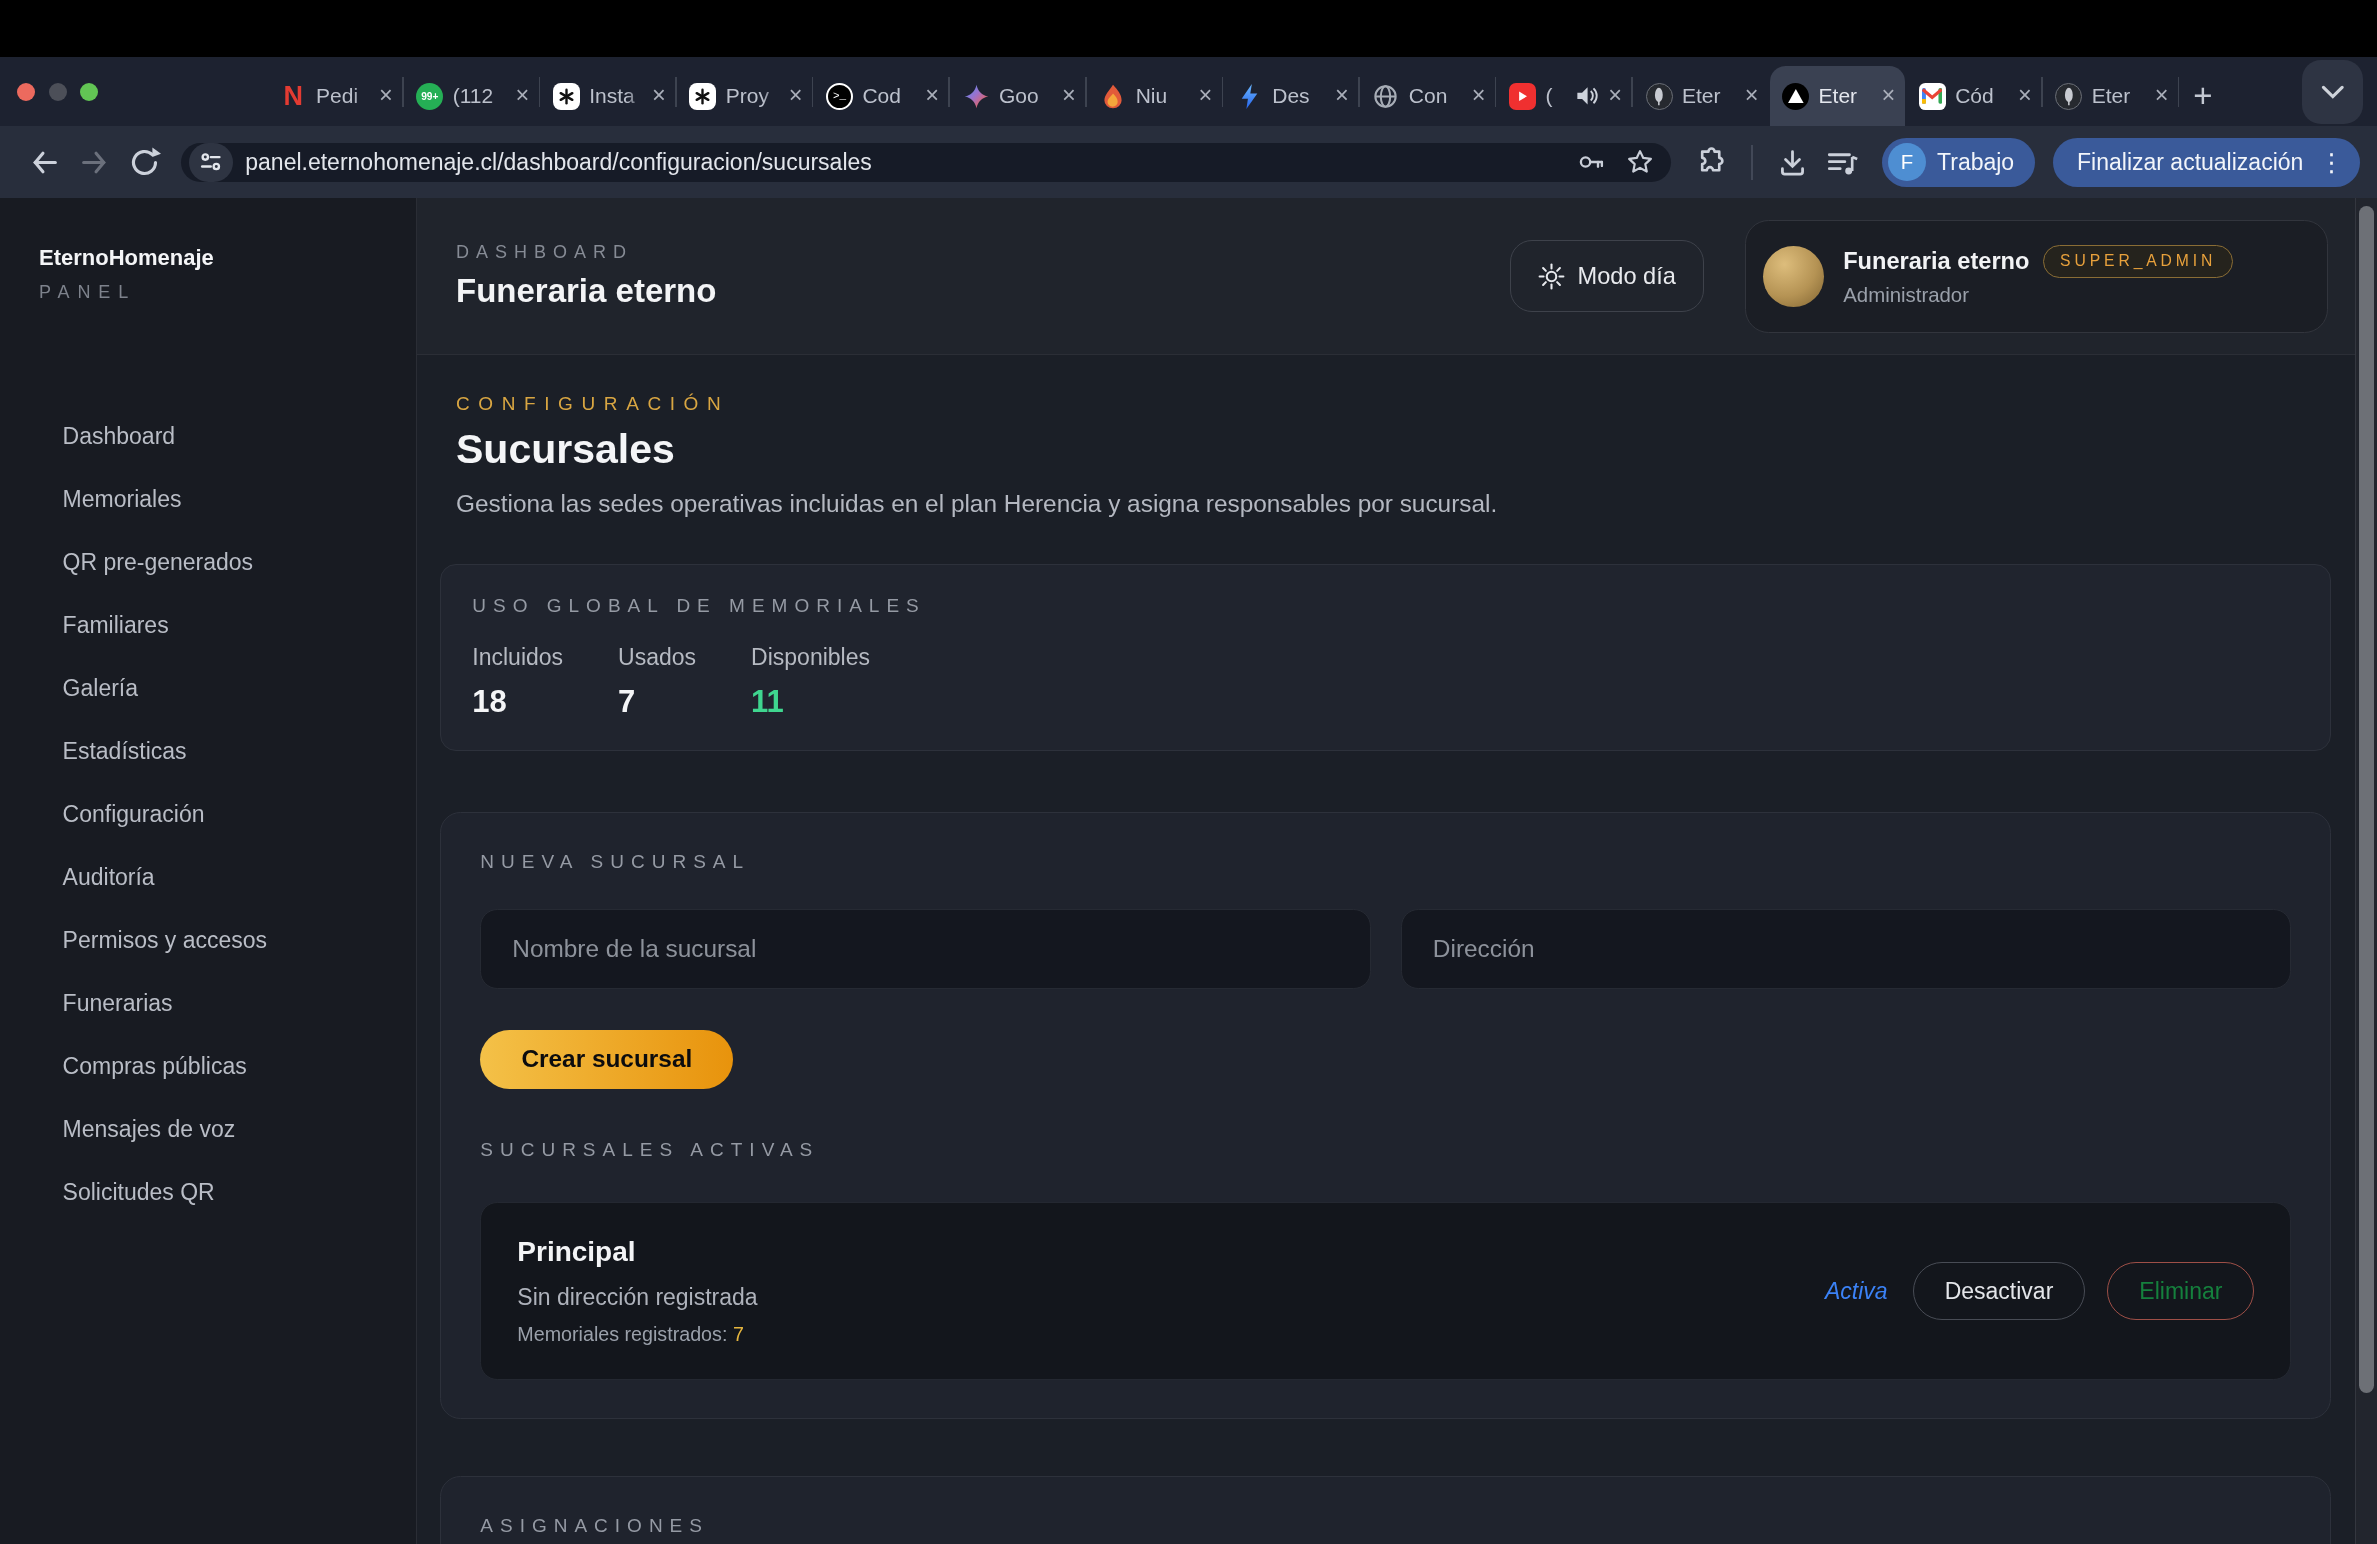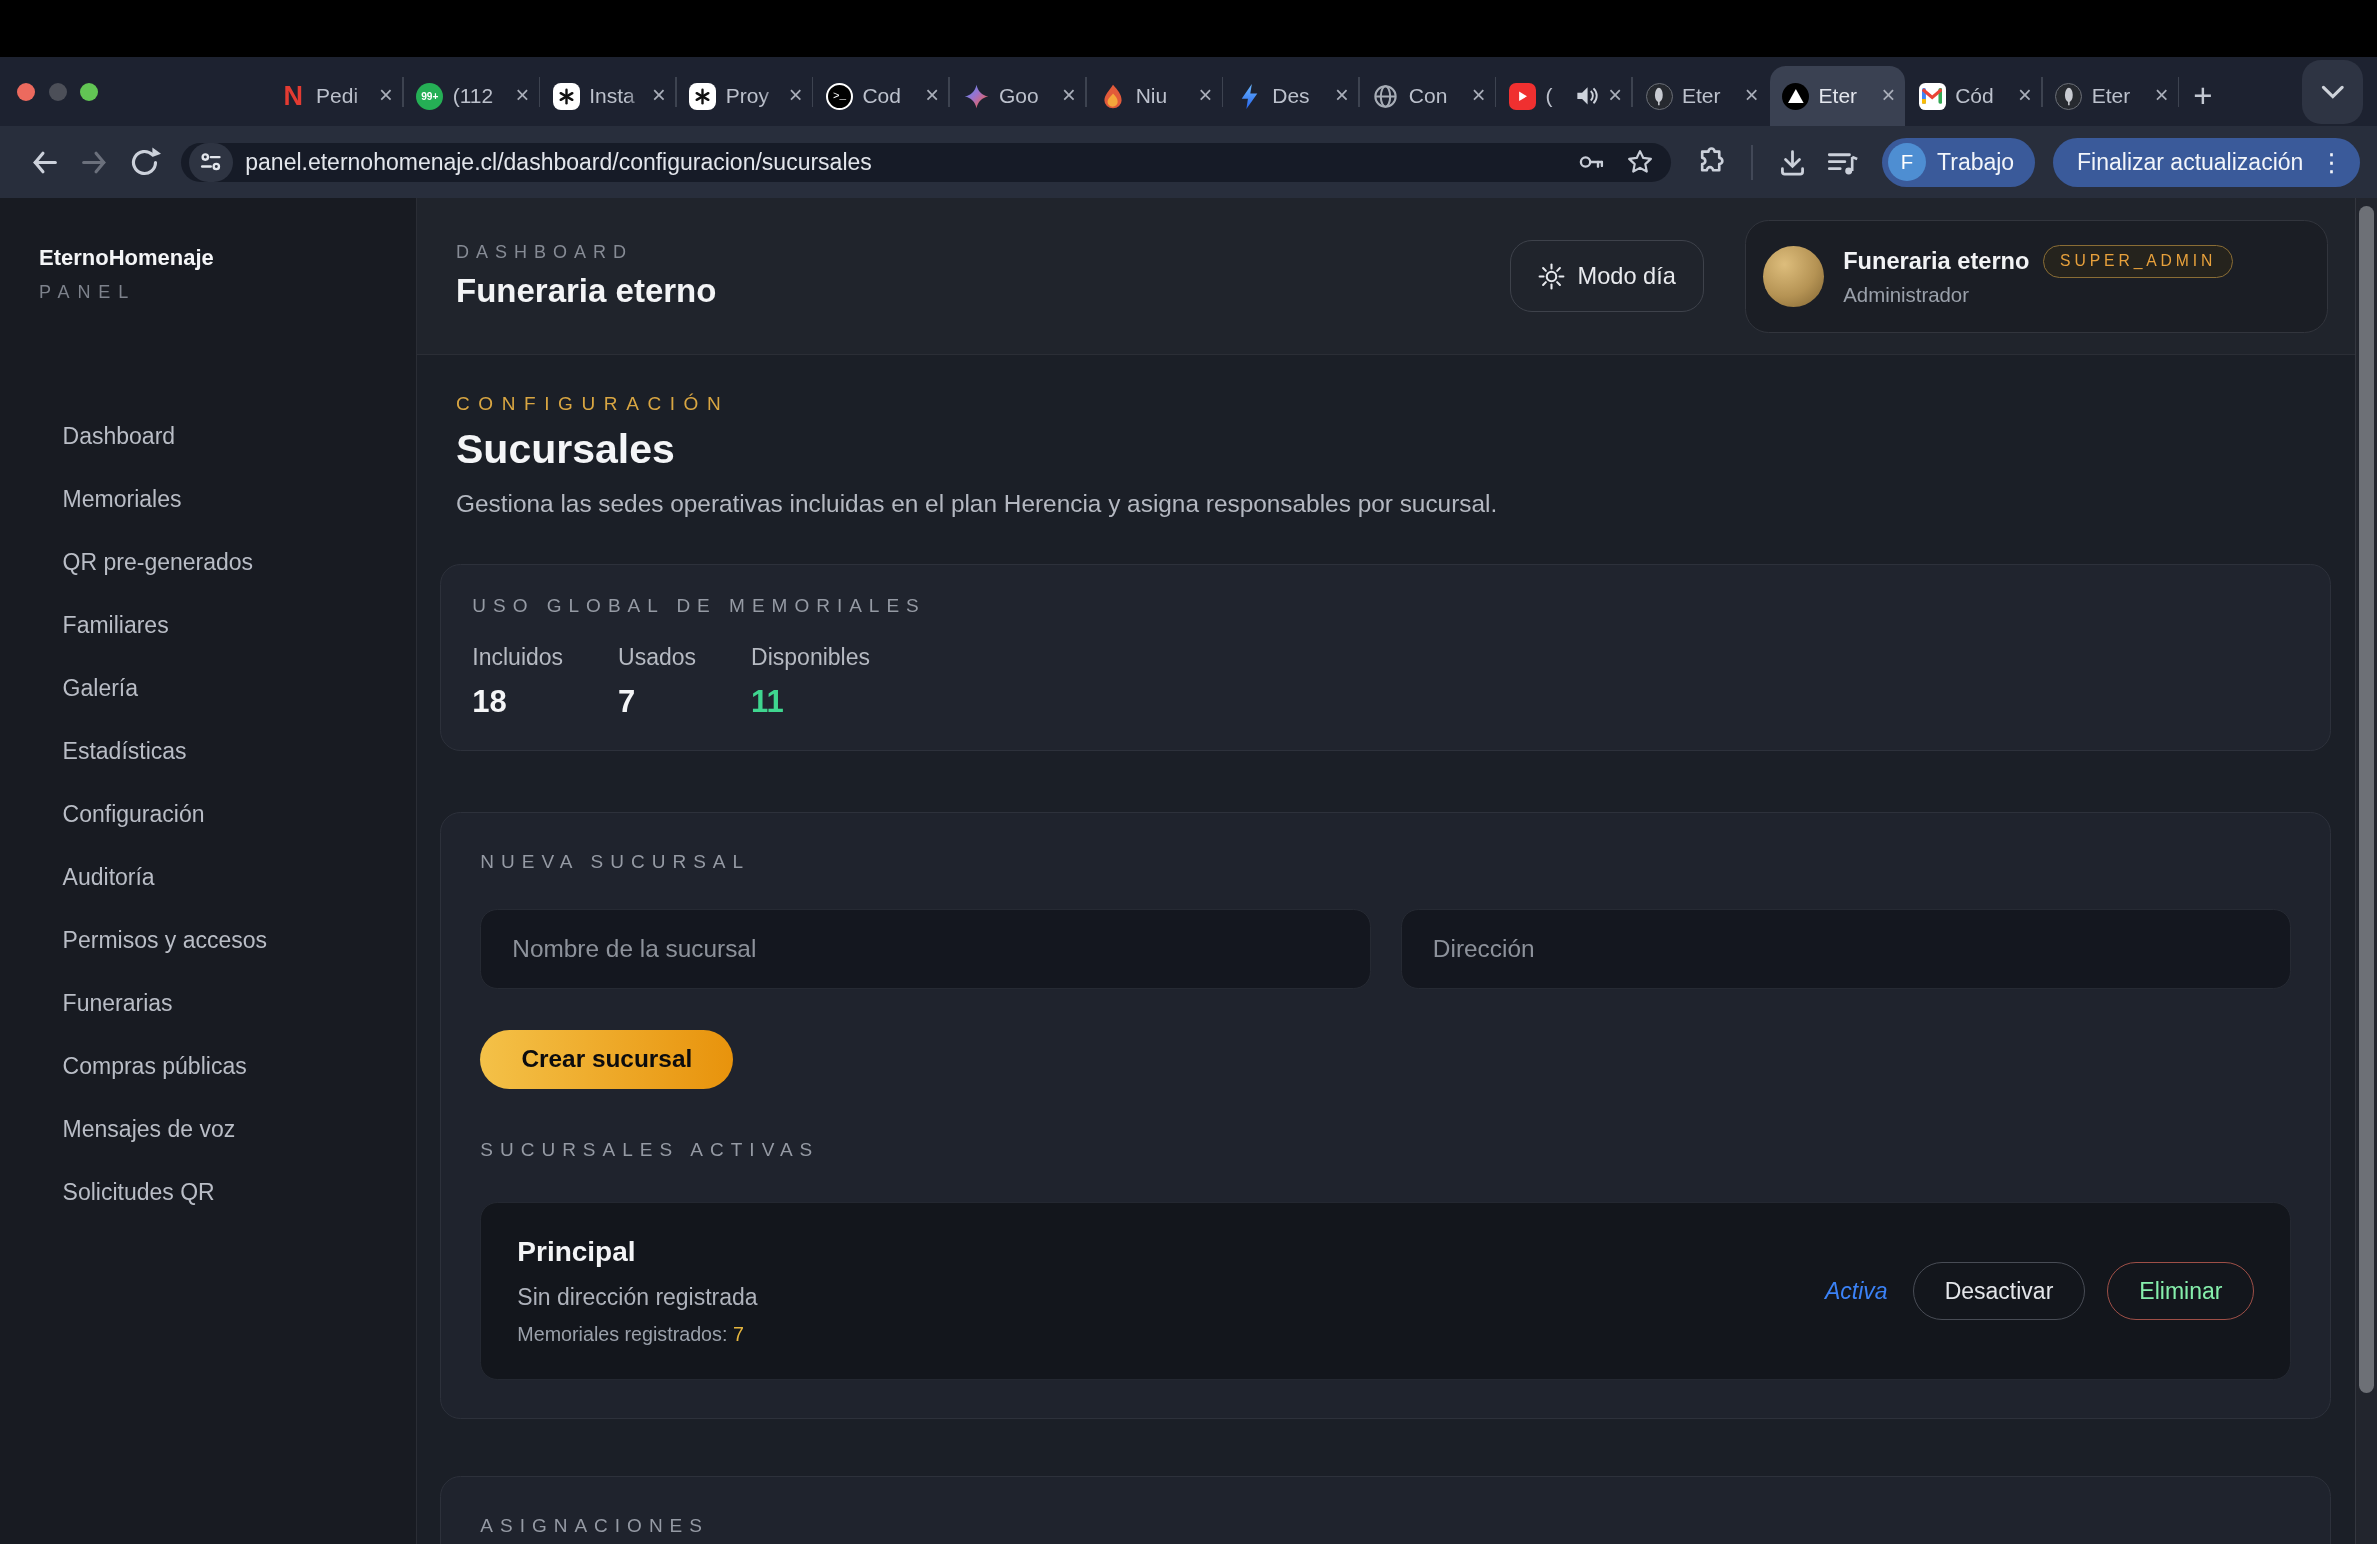--- a/index.html
+++ b/index.html
@@ -79,21 +79,21 @@
   .user-name { font-size:23.6px; font-weight:bold; color:#f2f3f5; }
   .role-badge { font-size:15.7px; letter-spacing:3.9px; color:#e8a13c; border:1.6px solid #8a6d35; border-radius:785px; padding:6.3px 15.7px; background:#25231d; }
   .user-role { font-size:20.4px; color:#9aa0aa; margin-top:6.3px; }
 
   .content { flex:1; padding:38px 23.6px 0 39px; overflow:hidden; }
   .sec-eyebrow { font-size:19px; letter-spacing:8.6px; color:#d9a642; }
   .sec-title { font-size:41px; font-weight:bold; color:#f4f5f7; margin-top:11px; }
   .sec-desc { font-size:24.4px; color:#b4b8c1; margin-top:17.3px; }
 
   .card { background:#20242e; border:1.6px solid #2d313b; border-radius:20.4px; }
-  .usage-card { margin:46px 0 0 -15.7px; padding:30px 31px; }
+  .usage-card { margin:46px 0 0 -15.7px; padding:30px 31px;border-radius:16px; }
   .card-label { font-size:19px; letter-spacing:7px; color:#959aa4; }
   .stats-row { display:flex; gap:55px; margin-top:27px; }
   .stat-label { font-size:23px; color:#b6bac2; }
   .stat-value { font-size:31px; font-weight:bold; color:#f4f5f7; margin-top:12.6px; }
   .stat-value.green { color:#3fd68f; }
 
   .branch-card { margin:61px 0 0 -15.7px; padding:38px 39px; background:#1f232d; }
   .inputs-row { display:flex; gap:30px; margin-top:36px; }
   .field { flex:1; height:80px; background:#14171f; border:1.6px solid #262a33; border-radius:17.3px; color:#e6e8ec; font-size:24.4px; padding:0 31px; outline:none; }
   .field::placeholder { color:#8d929b; }
@@ -102,21 +102,21 @@
   .branch-row { margin-top:41px; background:#13161c; border:1.6px solid #242831; border-radius:17.3px; padding:33px 36px; display:flex; align-items:center; }
   .branch-info { flex:1; }
   .branch-name { font-size:28px; font-weight:bold; color:#f3f4f6; }
   .branch-addr { font-size:23px; color:#aeb2bb; margin-top:15.7px; }
   .branch-mem { font-size:19.7px; color:#9aa0aa; margin-top:12.6px; }
   .branch-mem b { color:#e5b53e; font-weight:normal; }
   .branch-actions { display:flex; align-items:center; gap:22px; }
   .status-activa { font-size:23px; color:#3b82f6; margin-right:3.1px;font-style:italic; }
   .pill-btn { height:58px; border-radius:31px; padding:0 31px; font-size:23px; background:transparent; font-family:"Liberation Sans", sans-serif; }
   .deact { border:1.6px solid #484c55; color:#e4e6ea; }
-  .del { border:1.6px solid #9e4f47; color:#86efac; }
+  .del { border:1.6px solid #9e4f47; color:#15803d; }
 
   .assign-card { margin:57px 0 0 -15.7px; padding:38px 39px; background:#1f232d; height:330px; }
 
   
   .scroll-track { position:absolute; top:0; right:0; width:22px; height:100%; background:#22252d; border-left:1.6px solid #34373f; }
   .scroll-thumb { position:absolute; top:7.9px; right:3.1px; width:15px; height:1187px; border-radius:7.9px; background:#6d7076; }
 
   svg { display:block; }
 </style>
 </head>

